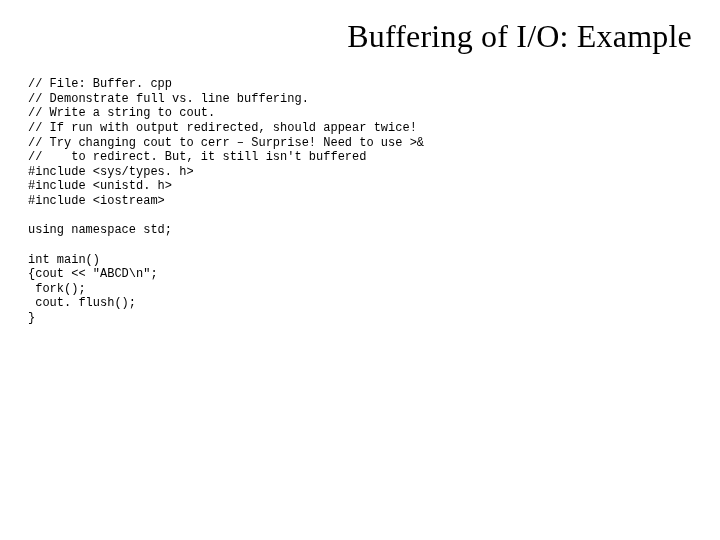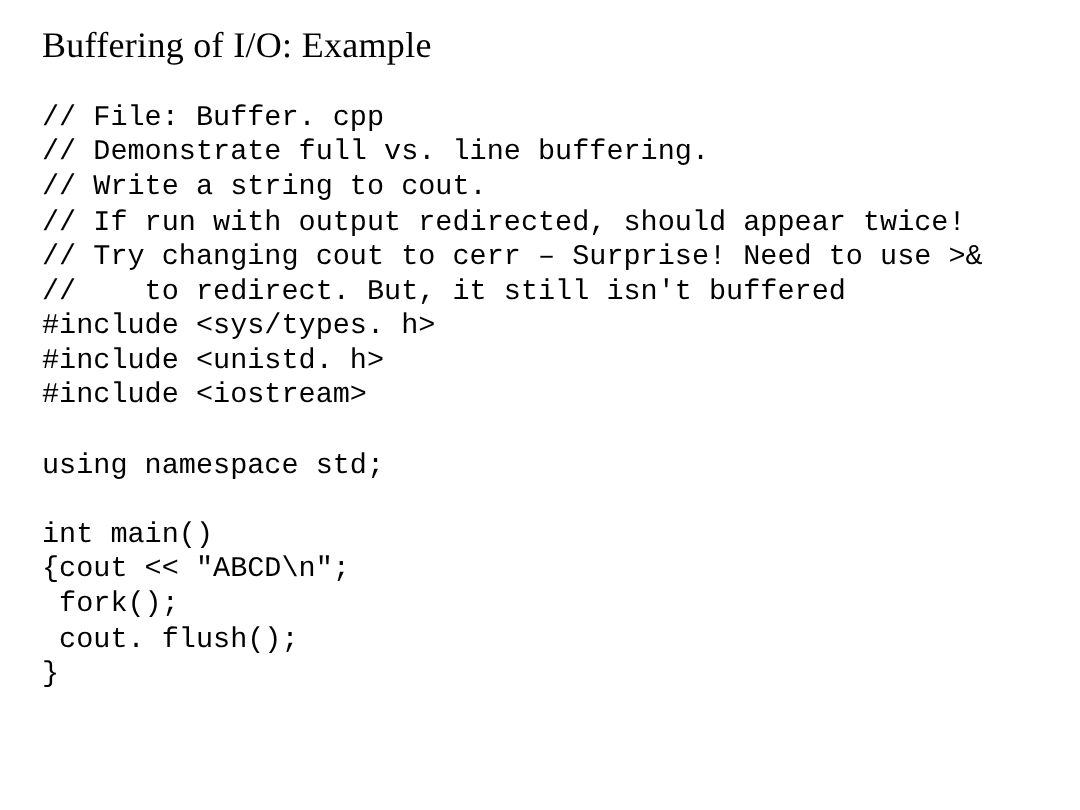--- a/index.html
+++ b/index.html
@@ -1,19 +1,19 @@
 <!DOCTYPE html>
 <html><head>
 <meta charset="utf-8">
 <style>
   * { margin: 0; padding: 0; box-sizing: border-box; }
   html, body { width: 720px; height: 540px; background: #ffffff; font-family: "Times New Roman", Times, serif; color: #000; }
   .slide { width: 720px; height: 540px; padding: 18px 28px 20px 28px; position: relative; }
-  .title { font-size: 24px; font-weight: 400; text-align: left; margin-bottom: 22px; letter-spacing: 0.2px; }
-  .code { font-family: "Courier New", Courier, monospace; font-size: 19px; line-height: 1.22; white-space: pre; }
+  .title { font-size: 32px; font-weight: 400; text-align: right; margin-bottom: 22px; letter-spacing: 0.2px; }
+  .code { font-family: "Courier New", Courier, monospace; font-size: 12px; line-height: 1.22; white-space: pre; }
 </style>
 </head>
 <body>
 
 <div class="slide">
   <h1 class="title">Buffering of I/O: Example</h1>
   <div class="code"><span>// File: Buffer. cpp</span>
 <span>// Demonstrate full vs. line buffering.</span>
 <span>// Write a string to cout.</span>
 <span>// If run with output redirected, should appear twice!</span>

